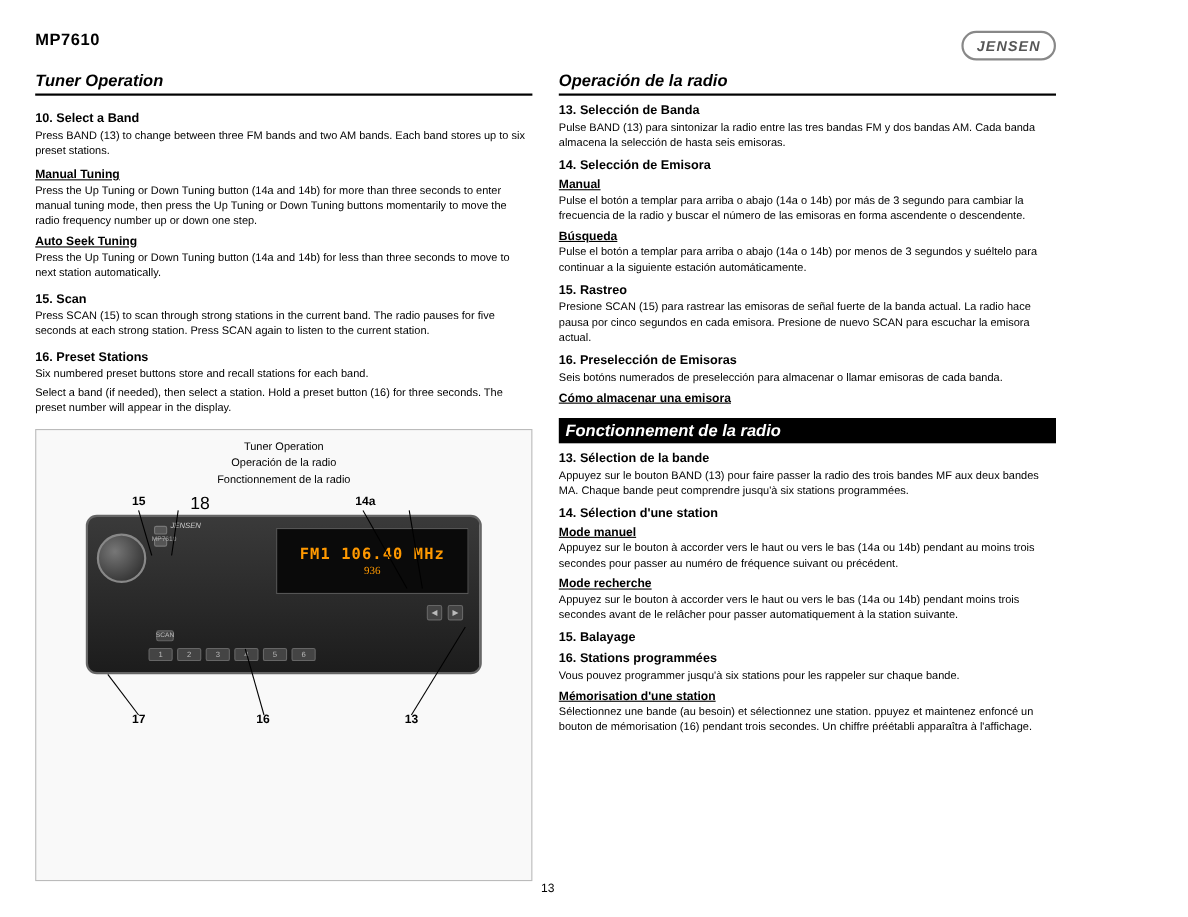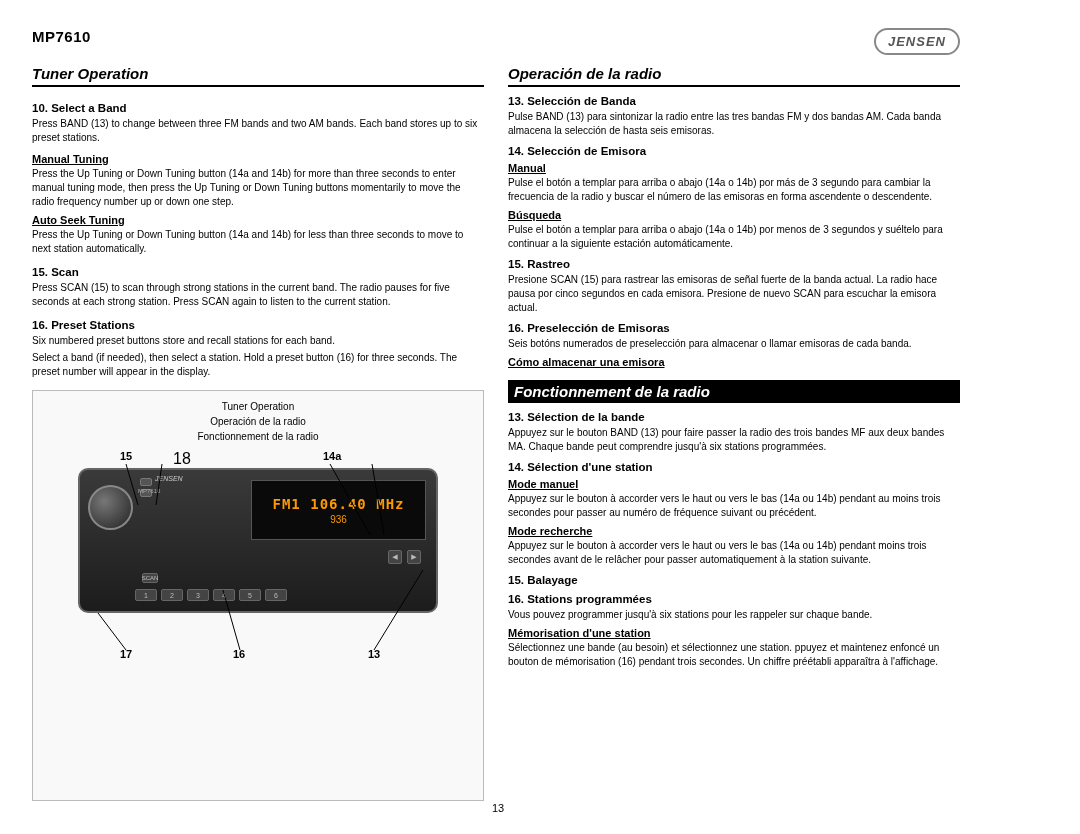--- a/index.html
+++ b/index.html
@@ -173,21 +173,21 @@
             <div style="position:absolute; left:60px; top:8px; display:flex; flex-direction:column; gap:3px;">
               <div style="width:12px;height:8px;background:#555;border-radius:2px;border:1px solid #777;"></div>
               <div style="width:12px;height:8px;background:#555;border-radius:2px;border:1px solid #777;"></div>
             </div>
 
             <div style="position:absolute; left:75px; top:5px; color:#ccc; font-size:7px; font-style:italic;">JENSEN</div>
             <div style="position:absolute; left:58px; top:18px; color:#aaa; font-size:6px;">MP7610</div>
 
             <div style="position:absolute; right:10px; top:10px; width:175px; height:60px; background:#0a0a0a; border:1px solid #555; display:flex; flex-direction:column; align-items:center; justify-content:center;">
               <div style="color:#ff9900; font-family:monospace; font-size:14px; font-weight:bold; letter-spacing:1px;">FM1 106.40 MHz</div>
-              <div style="color:#ff9900; font-family:Liberation Sans, sans-serif; font-size:10px; margin-top:2px;">936</div>
+              <div style="color:#ff9900; font-family:Liberation Serif, serif; font-size:10px; margin-top:2px;">936</div>
             </div>
 
             <div style="position:absolute; bottom:10px; left:55px; display:flex; gap:4px;">
               <div style="width:22px;height:12px;background:#444;border:1px solid #666;border-radius:2px;font-size:7px;color:#bbb;display:flex;align-items:center;justify-content:center;">1</div>
               <div style="width:22px;height:12px;background:#444;border:1px solid #666;border-radius:2px;font-size:7px;color:#bbb;display:flex;align-items:center;justify-content:center;">2</div>
               <div style="width:22px;height:12px;background:#444;border:1px solid #666;border-radius:2px;font-size:7px;color:#bbb;display:flex;align-items:center;justify-content:center;">3</div>
               <div style="width:22px;height:12px;background:#444;border:1px solid #666;border-radius:2px;font-size:7px;color:#bbb;display:flex;align-items:center;justify-content:center;">4</div>
               <div style="width:22px;height:12px;background:#444;border:1px solid #666;border-radius:2px;font-size:7px;color:#bbb;display:flex;align-items:center;justify-content:center;">5</div>
               <div style="width:22px;height:12px;background:#444;border:1px solid #666;border-radius:2px;font-size:7px;color:#bbb;display:flex;align-items:center;justify-content:center;">6</div>
             </div>

